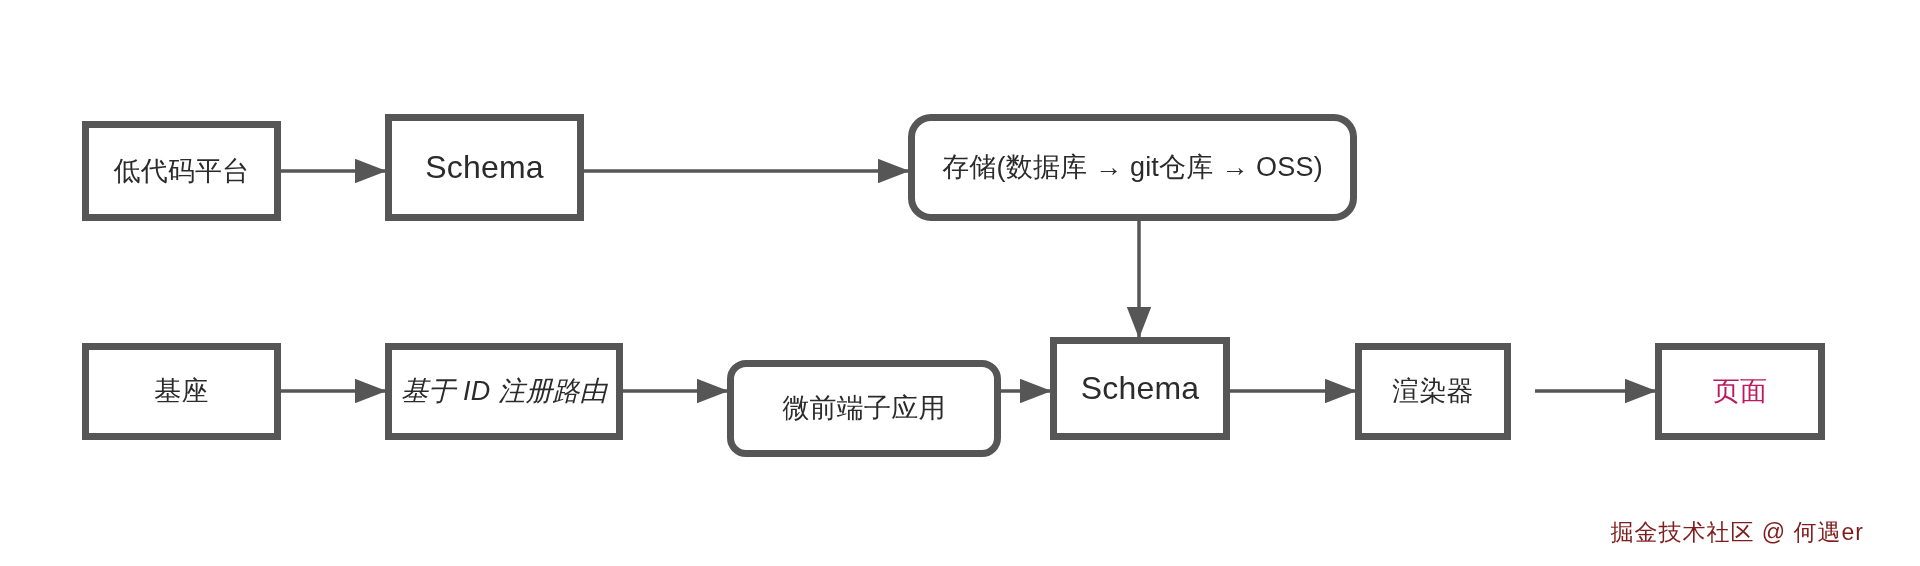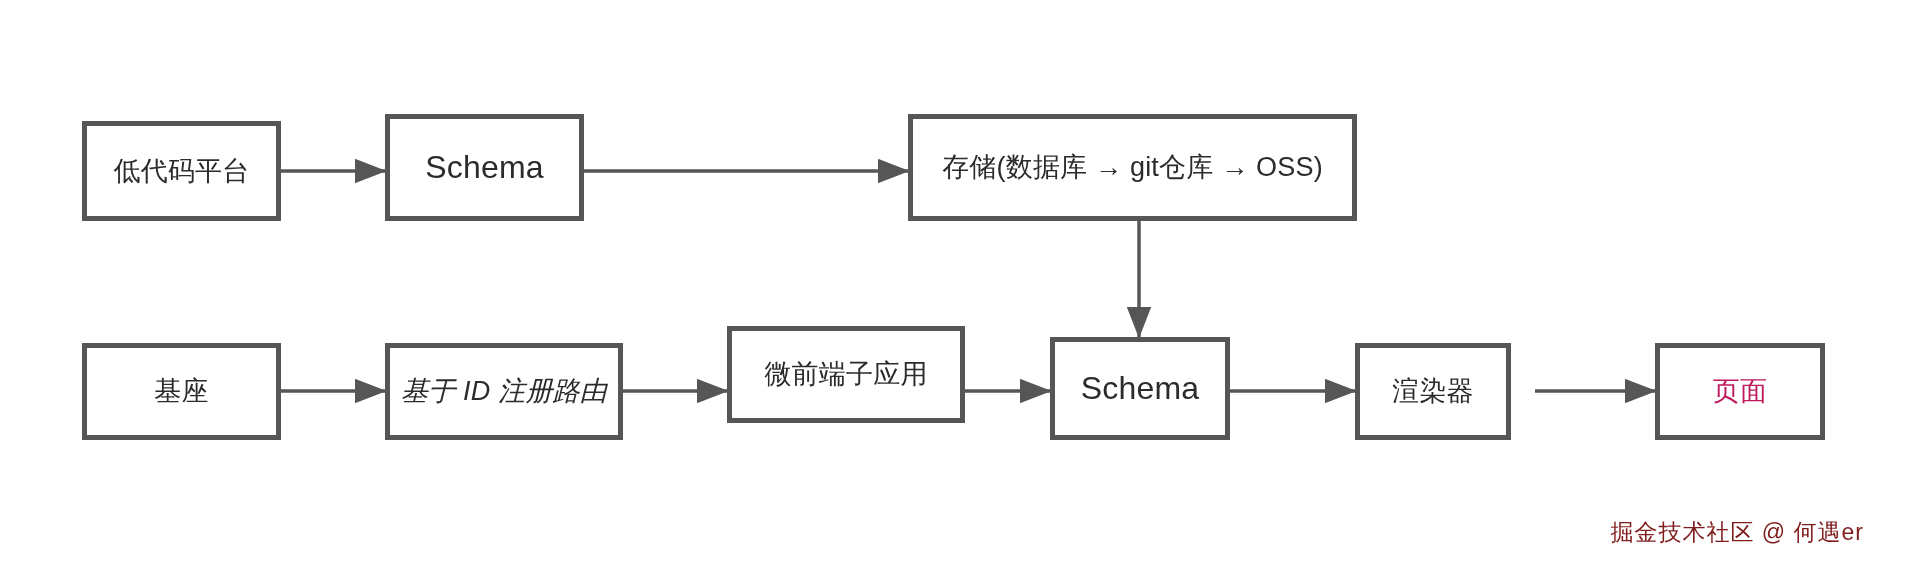--- a/index.html
+++ b/index.html
@@ -21,21 +21,21 @@
     top: 0;
     width: 1920px;
     height: 566px;
   }
 
   
   .node {
     position: absolute;
     box-sizing: border-box;
     background: #ffffff;
-    border: 5px solid #737373;
+    border: 7px solid #737373;
     display: flex;
     align-items: center;
     justify-content: center;
     z-index: 3;
   }
   .node-label {
     color: #2b2b2b;
     font-size: 27px;
     line-height: 1.2;
     white-space: nowrap;
@@ -91,30 +91,30 @@
       </g>
   </svg>
 
   <div id="node-layer">
       <div class="node" style="left: 82px; top: 121px; width: 199px; height: 100px; border-color: rgb(86, 86, 86);">
         <span class="node-label" style="color: rgb(43, 43, 43);">低代码平台</span>
       </div>
       <div class="node" style="left: 385px; top: 114px; width: 199px; height: 107px; border-color: rgb(86, 86, 86);">
         <span class="node-label latin" style="color: rgb(43, 43, 43);">Schema</span>
       </div>
-      <div class="node" style="left: 908px; top: 114px; width: 449px; height: 107px; border-color: rgb(86, 86, 86);">
+      <div class="node" style="left: 908px; top: 114px; width: 449px; height: 107px; border-color: rgb(86, 86, 86); border-radius: 23px;">
         <span class="node-label" style="color: rgb(43, 43, 43);">存储(数据库 → git仓库 → OSS)</span>
       </div>
       <div class="node" style="left: 82px; top: 343px; width: 199px; height: 97px; border-color: rgb(86, 86, 86);">
         <span class="node-label" style="color: rgb(43, 43, 43);">基座</span>
       </div>
       <div class="node" style="left: 385px; top: 343px; width: 238px; height: 97px; border-color: rgb(86, 86, 86); font-style: italic;">
         <span class="node-label" style="color: rgb(43, 43, 43);">基于 ID 注册路由</span>
       </div>
-      <div class="node" style="left: 727px; top: 326px; width: 238px; height: 97px; border-color: rgb(86, 86, 86);">
+      <div class="node" style="left: 727px; top: 360px; width: 274px; height: 97px; border-color: rgb(86, 86, 86); border-radius: 19px;">
         <span class="node-label" style="color: rgb(43, 43, 43);">微前端子应用</span>
       </div>
       <div class="node" style="left: 1050px; top: 337px; width: 180px; height: 103px; border-color: rgb(86, 86, 86);">
         <span class="node-label latin" style="color: rgb(43, 43, 43);">Schema</span>
       </div>
       <div class="node" style="left: 1355px; top: 343px; width: 156px; height: 97px; border-color: rgb(86, 86, 86);">
         <span class="node-label" style="color: rgb(43, 43, 43);">渲染器</span>
       </div>
       <div class="node" style="left: 1655px; top: 343px; width: 170px; height: 97px; border-color: rgb(86, 86, 86);">
         <span class="node-label" style="color: #be185d;">页面</span>

